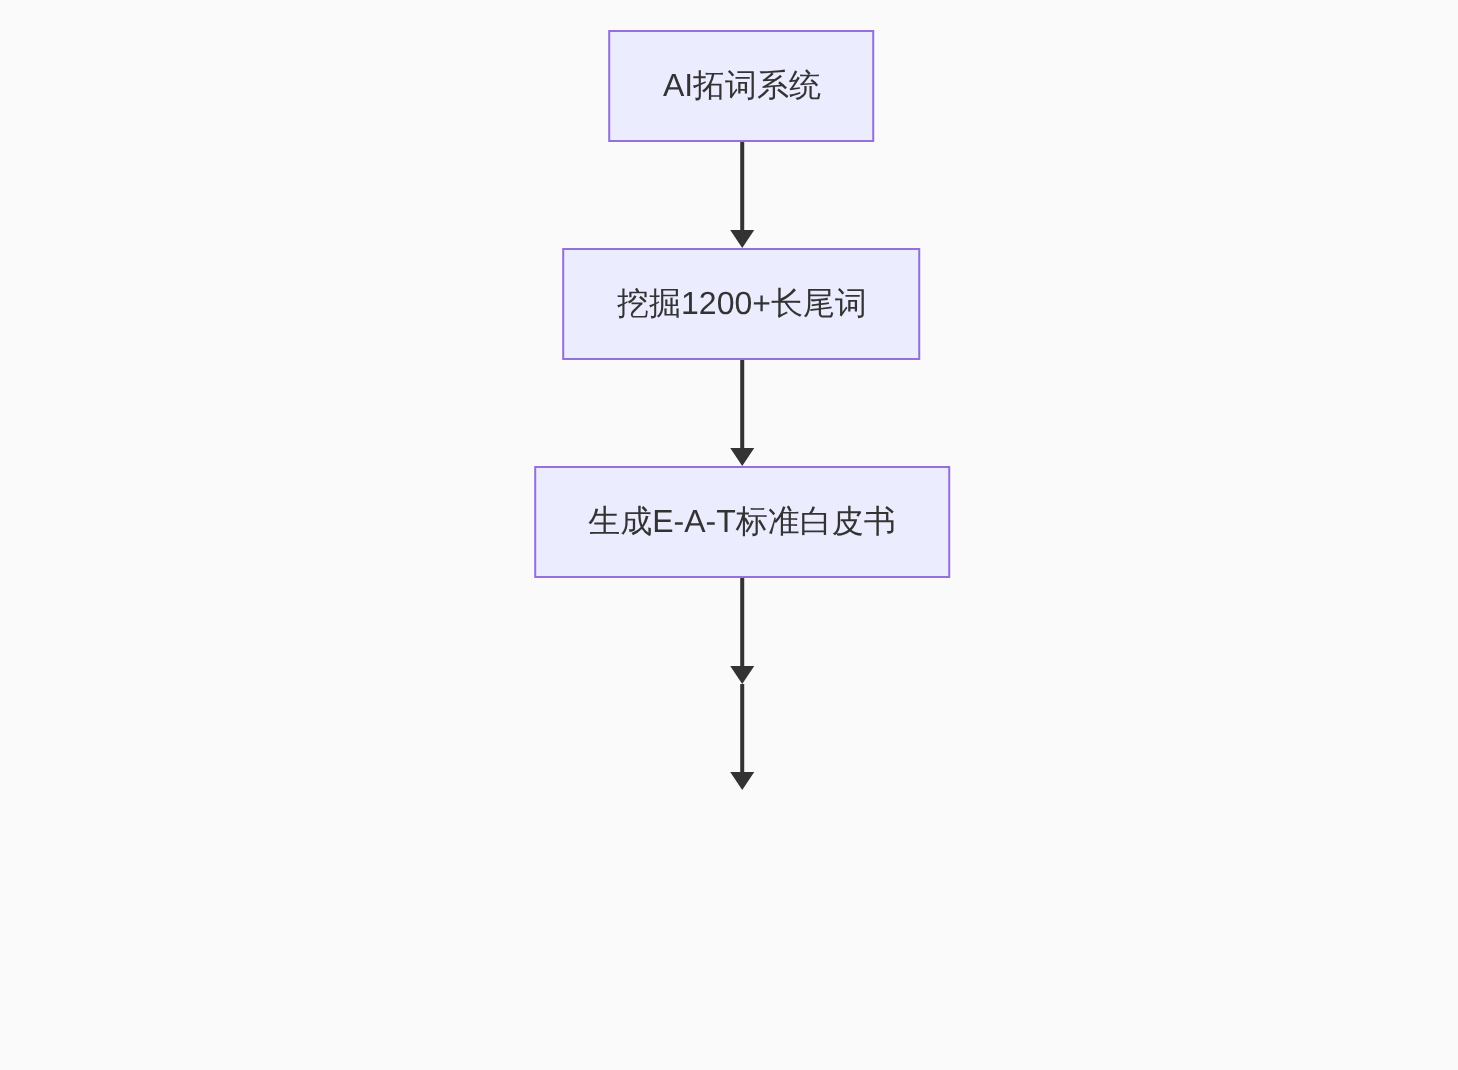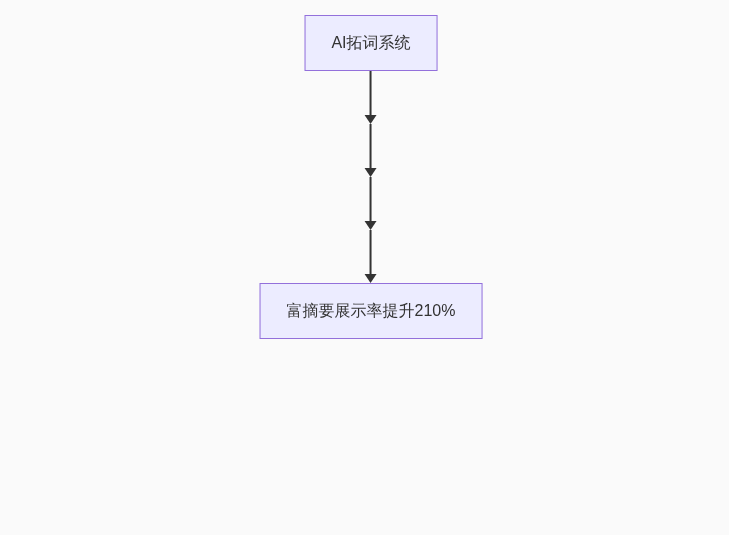--- a/index.html
+++ b/index.html
@@ -65,34 +65,35 @@
 <div class="canvas">
   <div class="flow-column">
 
     <div class="flow-node">AI拓词系统</div>
 
     <div class="flow-arrow">
       <div class="arrow-line"></div>
       <div class="arrow-head"></div>
     </div>
 
+    <div class="flow-node">挖掘1200+长尾词</div>
+
+    <div class="flow-arrow">
+      <div class="arrow-line"></div>
+      <div class="arrow-head"></div>
+    </div>
+
+    <div class="flow-node">生成E-A-T标准白皮书</div>
 
     <div class="flow-arrow">
       <div class="arrow-line"></div>
       <div class="arrow-head"></div>
     </div>
 
 
     <div class="flow-arrow">
       <div class="arrow-line"></div>
       <div class="arrow-head"></div>
     </div>
 
 
-    <div class="flow-arrow">
-      <div class="arrow-line"></div>
-      <div class="arrow-head"></div>
-    </div>
-
-    <div class="flow-node">富摘要展示率提升210%</div>
-
   </div>
 </div>
 
 </body></html>

